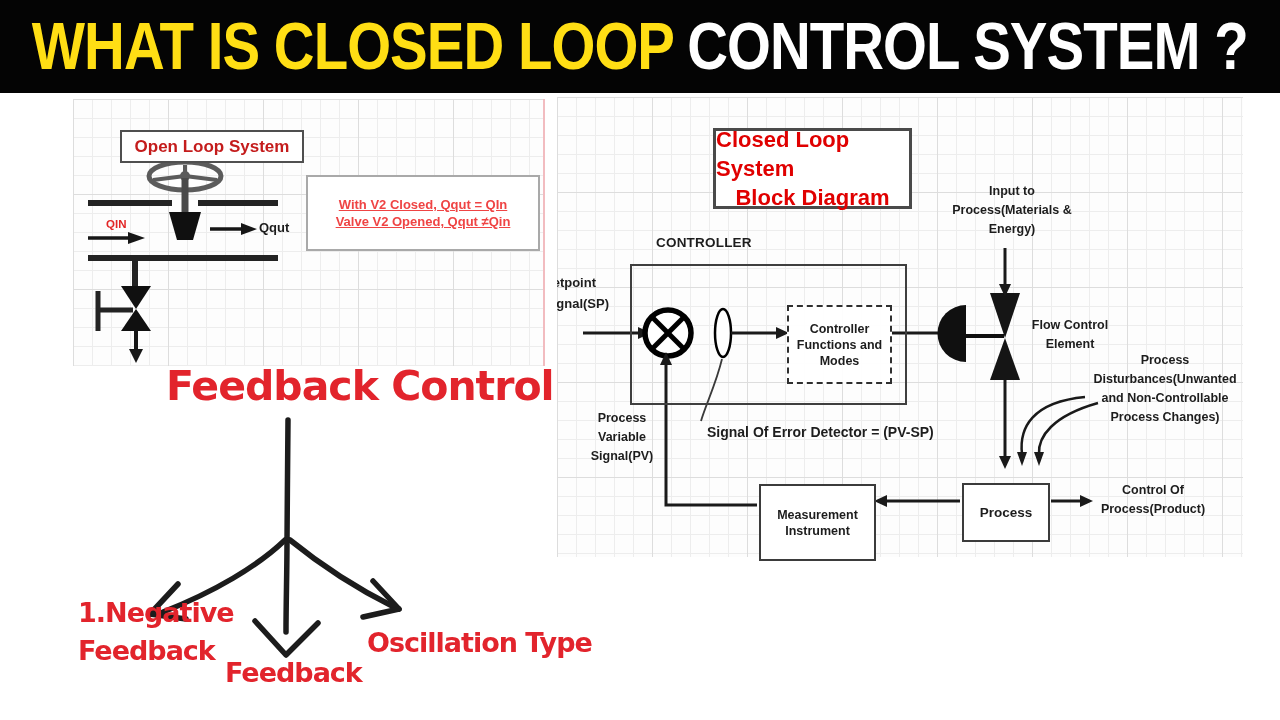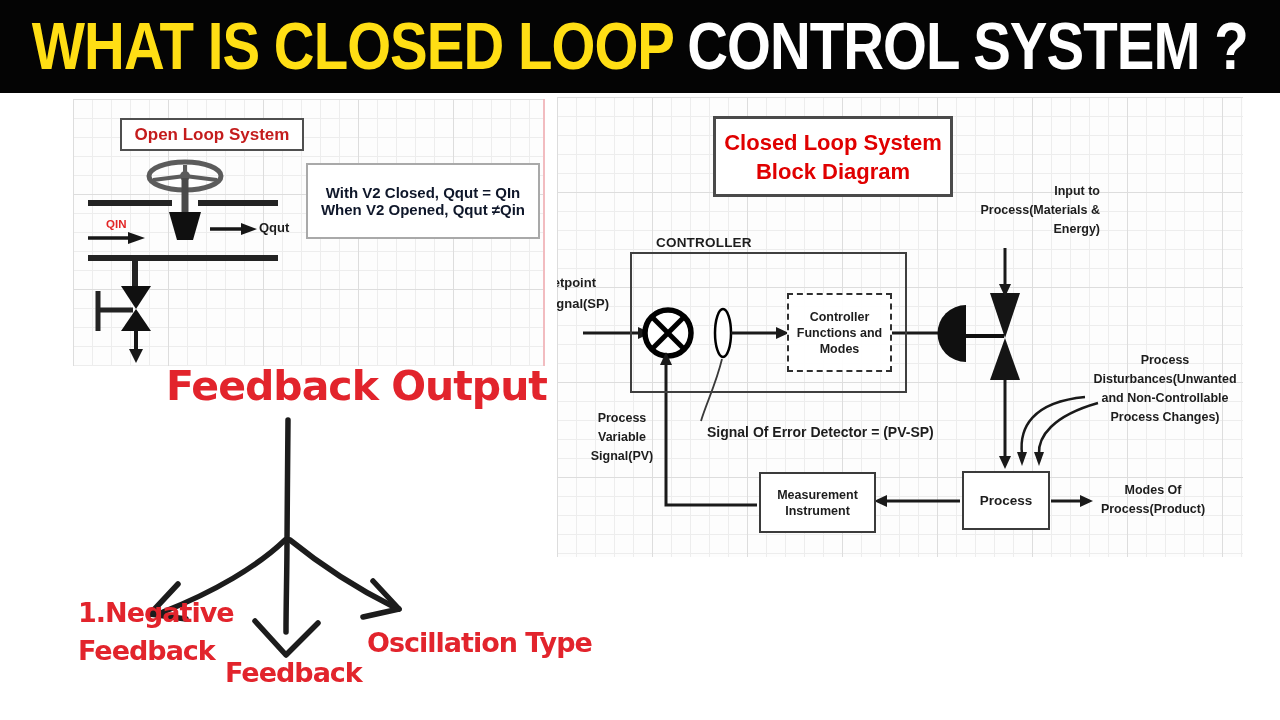--- a/index.html
+++ b/index.html
@@ -22,43 +22,43 @@
       repeating-linear-gradient(to right,#ededed 0 1px,transparent 1px 19px),
       repeating-linear-gradient(to bottom,#ededed 0 1px,transparent 1px 19px),
       #fdfdfd;}
   .grid-left{left:73px;top:99px;width:470px;height:267px;border-right:2px solid #f2bcc0;}
   .grid-right{left:557px;top:97px;width:686px;height:460px;}
 
   svg{position:absolute;left:0;top:0;pointer-events:none;}
 
   
   .box{background:#ffffff;box-sizing:border-box;display:flex;flex-direction:column;
-       align-items:center;justify-content:center;text-align:left;}
+       align-items:center;justify-content:center;text-align:left;margin-top:12px;}
   .open-title-box{left:120px;top:118px;width:184px;height:33px;border:2px solid #4f4f4f;}
   .open-title-box span{color:#c41c1c;font-weight:bold;font-size:17px;}
   .note-box{left:306px;top:163px;width:234px;height:76px;border:2px solid #a9a9a9;}
-  .note-box div{color:#0f172a;font-weight:bold;font-size:15px;line-height:17px;}
-  .closed-title-box{left:713px;top:116px;width:240px;height:81px;border:3px solid #4a4a4a;}
+  .note-box div{color:#ef4444;font-weight:bold;font-size:13px;line-height:17px;text-decoration:underline;}
+  .closed-title-box{left:713px;top:116px;width:199px;height:81px;border:3px solid #4a4a4a;}
   .closed-title-box div{color:#e00000;font-weight:bold;font-size:22px;line-height:29px;}
   .controller-box{left:630px;top:252px;width:277px;height:141px;border:2px solid #3f3f3f;
                   background:transparent;}
   .dashed-box{left:787px;top:293px;width:105px;height:79px;border:2px dashed #2f2f2f;
               background:rgba(255,255,255,0.92);}
   .dashed-box div,.meas-box div,.proc-box div{color:#1d1d1d;font-weight:bold;font-size:12.5px;line-height:16px;}
-  .meas-box{left:759px;top:472px;width:117px;height:61px;border:2.5px solid #3b3b3b;}
+  .meas-box{left:759px;top:472px;width:117px;height:77px;border:2.5px solid #3b3b3b;}
   .proc-box{left:962px;top:471px;width:88px;height:59px;border:2.5px solid #3b3b3b;}
   .proc-box div{font-size:13.5px;}
 
   
   .lbl{color:#1d1d1d;font-weight:bold;font-size:12.5px;line-height:19px;text-align:center;}
   .controller-lbl{left:656px;top:233px;font-size:13.5px;letter-spacing:0.2px;text-align:left;}
   .setpoint-clip{left:557px;top:272px;width:70px;height:46px;overflow:hidden;}
   .setpoint-inner{position:absolute;left:-13px;top:0;width:80px;text-align:left;
                   color:#1d1d1d;font-weight:bold;font-size:13px;line-height:21px;}
-  .input-lbl{left:972px;top:182px;width:128px;text-align:right;}
+  .input-lbl{left:948px;top:182px;width:128px;}
   .flow-lbl{left:1020px;top:316px;width:100px;}
   .dist-lbl{left:1086px;top:351px;width:158px;}
   .pv-lbl{left:584px;top:409px;width:76px;}
   .err-lbl{left:707px;top:423px;font-size:14px;text-align:left;}
   .out-lbl{left:1092px;top:481px;width:122px;}
 
   .qin-lbl{left:94px;top:218px;color:#e22525;font-weight:bold;font-size:11.5px;margin-left:12px;}
   .qqut-lbl{left:259px;top:220px;color:#1d1d1d;font-weight:bold;font-size:13px;}
   .valve-caption{left:138px;top:296px;width:232px;text-align:center;color:#e03038;
                  font-weight:bold;font-size:11px;line-height:14px;}
@@ -189,24 +189,24 @@
     </g>
   </svg>
 
   <div class="abs box open-title-box">
     <span>Open Loop System</span>
   </div>
   <div class="abs qin-lbl">QIN</div>
   <div class="abs qqut-lbl">Qqut</div>
   <div class="abs box note-box">
     <div>With V2 Closed, Qqut = QIn</div>
-    <div>When V2 Opened, Qqut ≠Qin</div>
-  </div>
-
-  <div class="abs fb-title">Feedback Output</div>
+    <div>Valve V2 Opened, Qqut ≠Qin</div>
+  </div>
+
+  <div class="abs fb-title">Feedback Control</div>
   <div class="abs fb-item fb1">
     <div>1.Negative</div>
     <div>Feedback</div>
   </div>
   <div class="abs fb-item fb2">
     <div>Feedback</div>
   </div>
   <div class="abs fb-item fb3">
     <div>Oscillation Type</div>
   </div>
@@ -230,20 +230,24 @@
     <div>Process(Materials &amp;</div>
     <div>Energy)</div>
   </div>
 
   <div class="abs box dashed-box">
     <div>Controller</div>
     <div>Functions and</div>
     <div>Modes</div>
   </div>
 
+  <div class="abs lbl flow-lbl">
+    <div>Flow Control</div>
+    <div>Element</div>
+  </div>
 
   <div class="abs lbl dist-lbl">
     <div>Process</div>
     <div>Disturbances(Unwanted</div>
     <div>and Non-Controllable</div>
     <div>Process Changes)</div>
   </div>
 
   <div class="abs lbl pv-lbl">
     <div>Process</div>
@@ -256,17 +260,17 @@
   <div class="abs box meas-box">
     <div>Measurement</div>
     <div>Instrument</div>
   </div>
 
   <div class="abs box proc-box">
     <div>Process</div>
   </div>
 
   <div class="abs lbl out-lbl">
-    <div>Modes Of</div>
+    <div>Control Of</div>
     <div>Process(Product)</div>
   </div>
 
 </div>
 
 </body></html>

